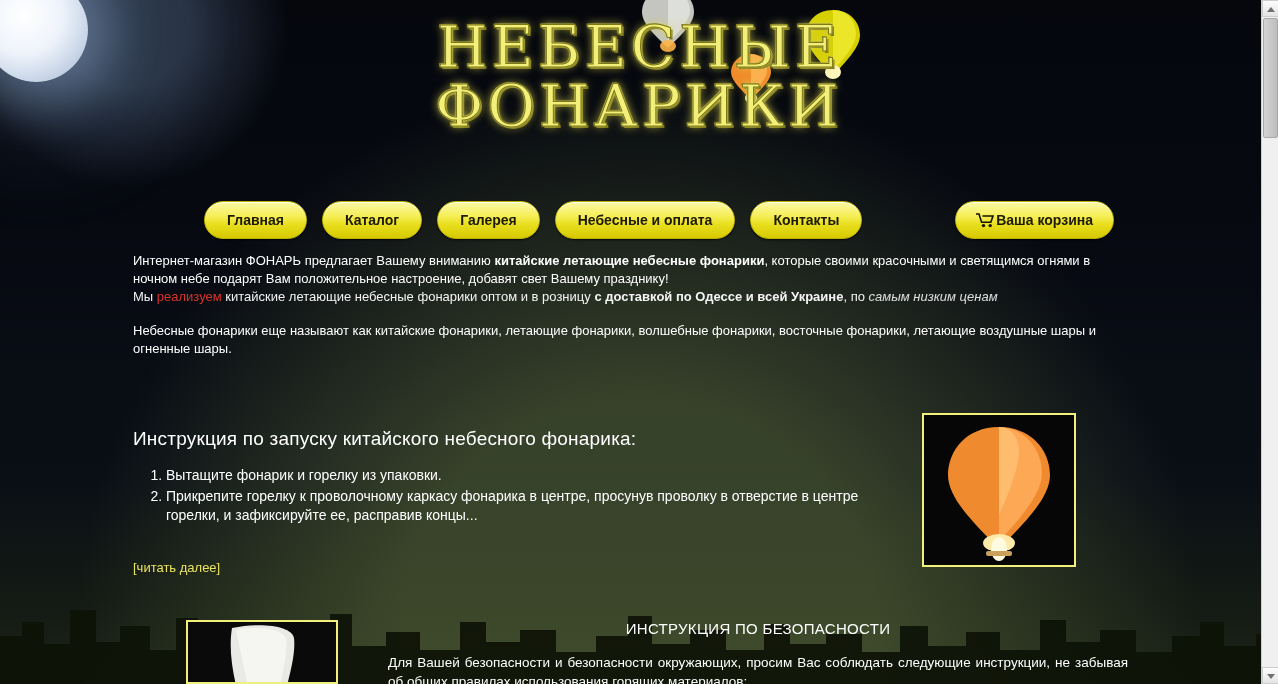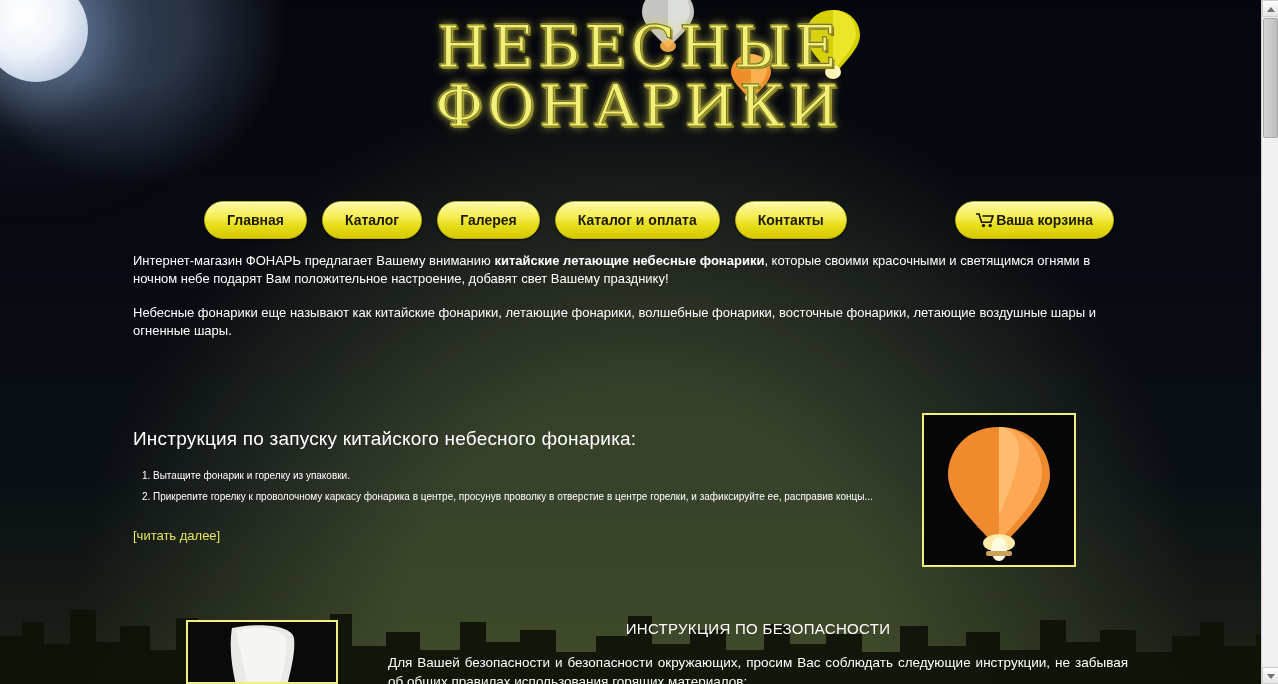--- a/index.html
+++ b/index.html
@@ -163,22 +163,22 @@
     z-index: 4;
   }
   .instr h2 {
     margin: 0 0 16px 0;
     font-size: 19px;
     font-weight: normal;
     color: #ffffff;
     letter-spacing: 0.2px;
   }
   .instr ol {
-    margin: 2px; padding: 0 0 0 18px;
-    font-size: 10px;
+    margin: 15px; padding: 0 0 0 18px;
+    font-size: 14px;
     line-height: 19px;
   }
   .instr ol li { margin-bottom: 2px; }
   .read-more {
     display: inline-block;
     margin-top: 20px;
     color: #e9e45f;
     font-size: 13px;
     text-decoration: none;
   }
@@ -284,37 +284,40 @@
   <div class="site-title">
     <span>НЕБЕСНЫЕ</span>
     <span class="l2">ФОНАРИКИ</span>
   </div>
 
   <nav class="nav">
     <div class="nav-inner">
       <button class="nav-btn">Главная</button>
       <button class="nav-btn">Каталог</button>
       <button class="nav-btn">Галерея</button>
-      <button class="nav-btn">Каталог и оплата</button>
+      <button class="nav-btn">Небесные и оплата</button>
       <button class="nav-btn">Контакты</button>
       <button class="nav-btn cart-btn">
         <svg class="cart-icon" viewBox="0 0 20 16">
           <path d="M0 2 h3 l2.6 8.2 h9.2 l2.2-6.2 H6.4" fill="none" stroke="#141200" stroke-width="1.6"></path>
           <circle cx="7.5" cy="13.6" r="1.7" fill="#141200"></circle>
           <circle cx="14.2" cy="13.6" r="1.7" fill="#141200"></circle>
         </svg>
         <span>Ваша корзина</span>
       </button>
     </div>
   </nav>
 
   <div class="content intro">
     <p class="p1">
       <span>Интернет-магазин ФОНАРЬ предлагает Вашему вниманию </span><b>китайские летающие небесные фонарики</b><span>, которые своими красочными и светящимся огнями в ночном небе подарят Вам положительное настроение, добавят свет Вашему празднику!</span>
     </p>
+    <p class="p2">
+      <span>Мы </span><span class="red">реализуем</span><span> китайские летающие небесные фонарики оптом и в розницу </span><b>с доставкой по Одессе и всей Украине</b><span>, по </span><span class="ital">самым низким ценам</span>
+    </p>
     <p class="p3">Небесные фонарики еще называют как китайские фонарики, летающие фонарики, волшебные фонарики, восточные фонарики, летающие воздушные шары и огненные шары.</p>
   </div>
 
   <div class="instr">
     <h2>Инструкция по запуску китайского небесного фонарика:</h2>
     <ol>
       <li>Вытащите фонарик и горелку из упаковки.</li>
       <li>Прикрепите горелку к проволочному каркасу фонарика в центре, просунув проволку в отверстие в центре горелки, и зафиксируйте ее, расправив концы...</li>
     </ol>
     <a href="#" class="read-more">[читать далее]</a>

